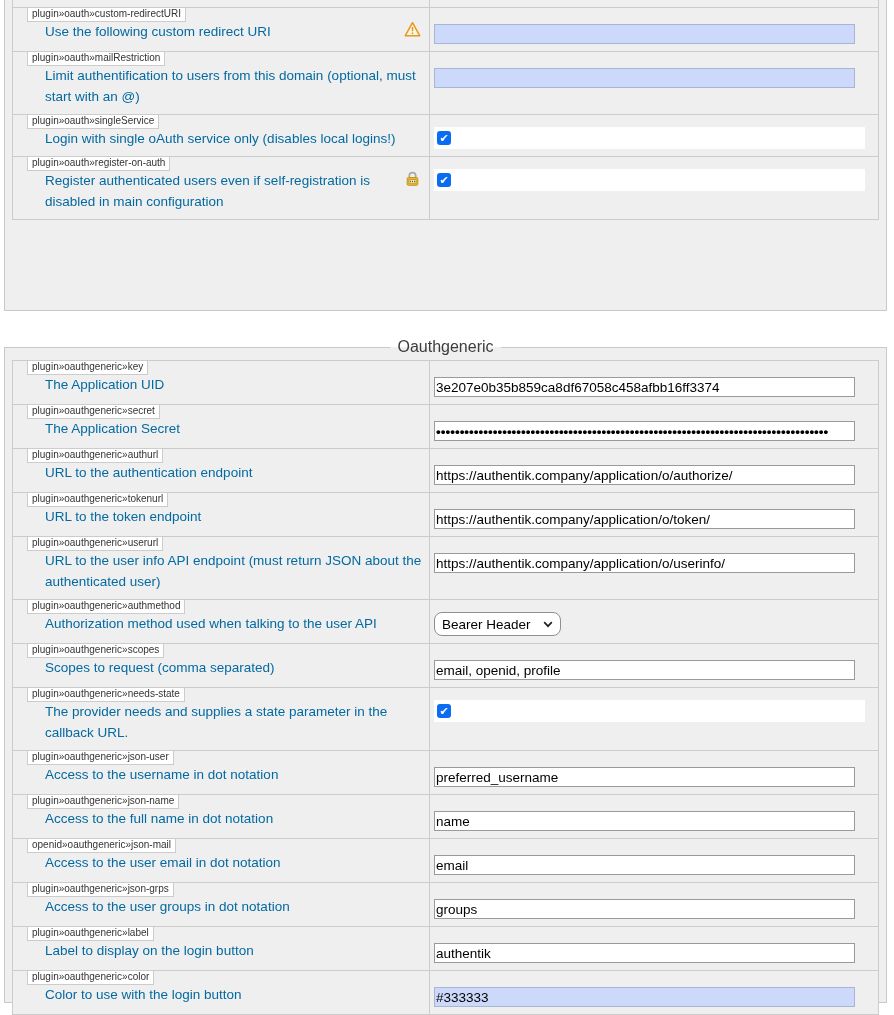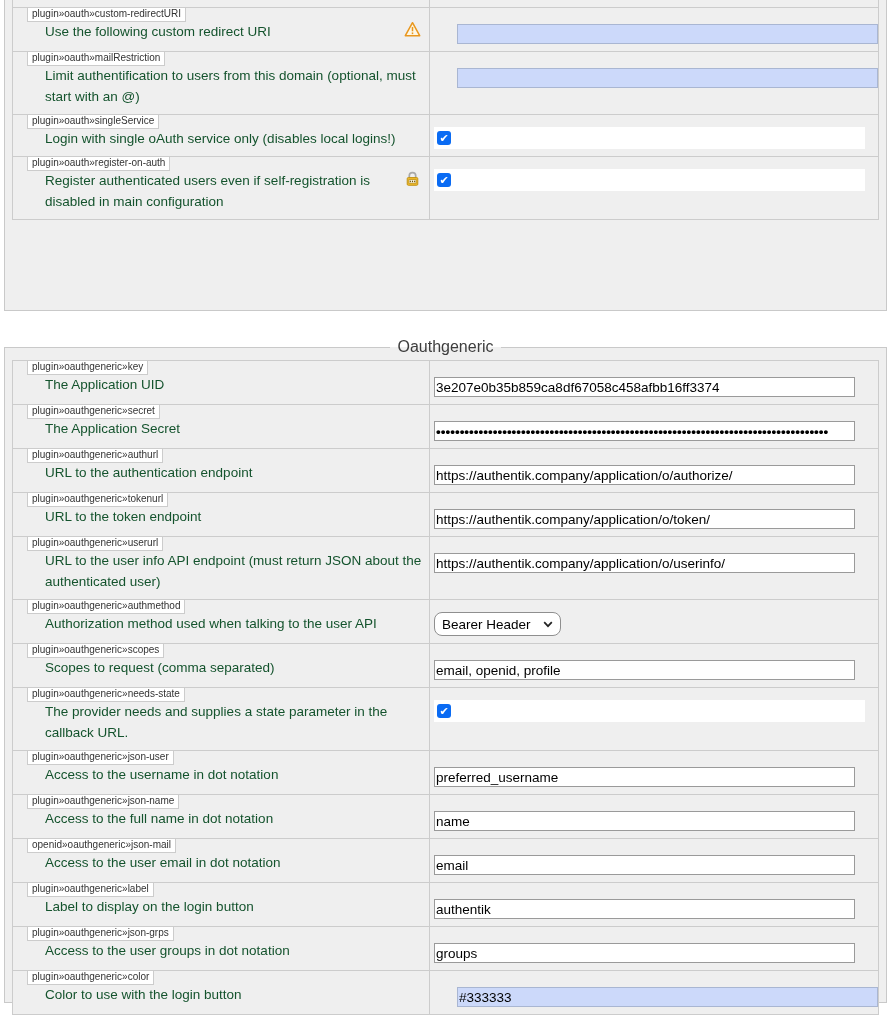--- a/index.html
+++ b/index.html
@@ -43,40 +43,39 @@
   .outkey{
     position:absolute;top:0;left:14px;
     background:#fff;
     border:1px solid #ccc;border-top:none;
     font-size:10px;line-height:12px;
     padding:0 4px 1px 4px;
     color:#333;white-space:nowrap;
   }
   .lbl{
     display:block;
-    font-size:13.5px;line-height:21px;color:#14532d;
+    font-size:13.5px;line-height:21px;color:#0369a1;
   }
   .icon-slot{
     position:absolute;top:13px;right:8px;
     width:17px;height:17px;
   }
   .icon-slot svg{display:block;width:17px;height:17px;}
   input.txt{
     box-sizing:border-box;
     width:421px;height:20px;
     margin-top:4px;
     border:1px solid #9a9a9a;
     background:#fff;
     font-family:inherit;font-size:13.5px;color:#000;
     padding:0 1px;
   }
   input.txt.blue{
     background:var(--changed-bg,#ccd9fa);
     border-color:#a9b6d2;
-    margin-left:23px;
   }
   input.txt.pwd{
     font-weight:bold;
     letter-spacing:0;
     overflow:hidden;
   }
   .strip{
     box-sizing:border-box;
     width:431px;height:22px;
     background:#fff;
@@ -275,33 +274,33 @@
         <tr>
     <td class="label">
       <span class="outkey">openid»oauthgeneric»json-mail</span>
       <span class="lbl">Access to the user email in dot notation</span>
 
     </td>
     <td class="value"><input type="text" class="txt" value="email" style=""></td>
   </tr>
         <tr>
     <td class="label">
+      <span class="outkey">plugin»oauthgeneric»json-grps</span>
+      <span class="lbl">Access to the user groups in dot notation</span>
+
+    </td>
+    <td class="value"><input type="text" class="txt" value="groups" style=""></td>
+  </tr>
+        <tr>
+    <td class="label">
       <span class="outkey">plugin»oauthgeneric»label</span>
       <span class="lbl">Label to display on the login button</span>
 
     </td>
     <td class="value"><input type="text" class="txt" value="authentik" style=""></td>
-  </tr>
-        <tr>
-    <td class="label">
-      <span class="outkey">plugin»oauthgeneric»json-grps</span>
-      <span class="lbl">Access to the user groups in dot notation</span>
-
-    </td>
-    <td class="value"><input type="text" class="txt" value="groups" style=""></td>
   </tr>
         <tr>
     <td class="label">
       <span class="outkey">plugin»oauthgeneric»color</span>
       <span class="lbl">Color to use with the login button</span>
 
     </td>
     <td class="value"><input type="text" class="txt blue" value="#333333" style=""></td>
   </tr>
       </tbody>

